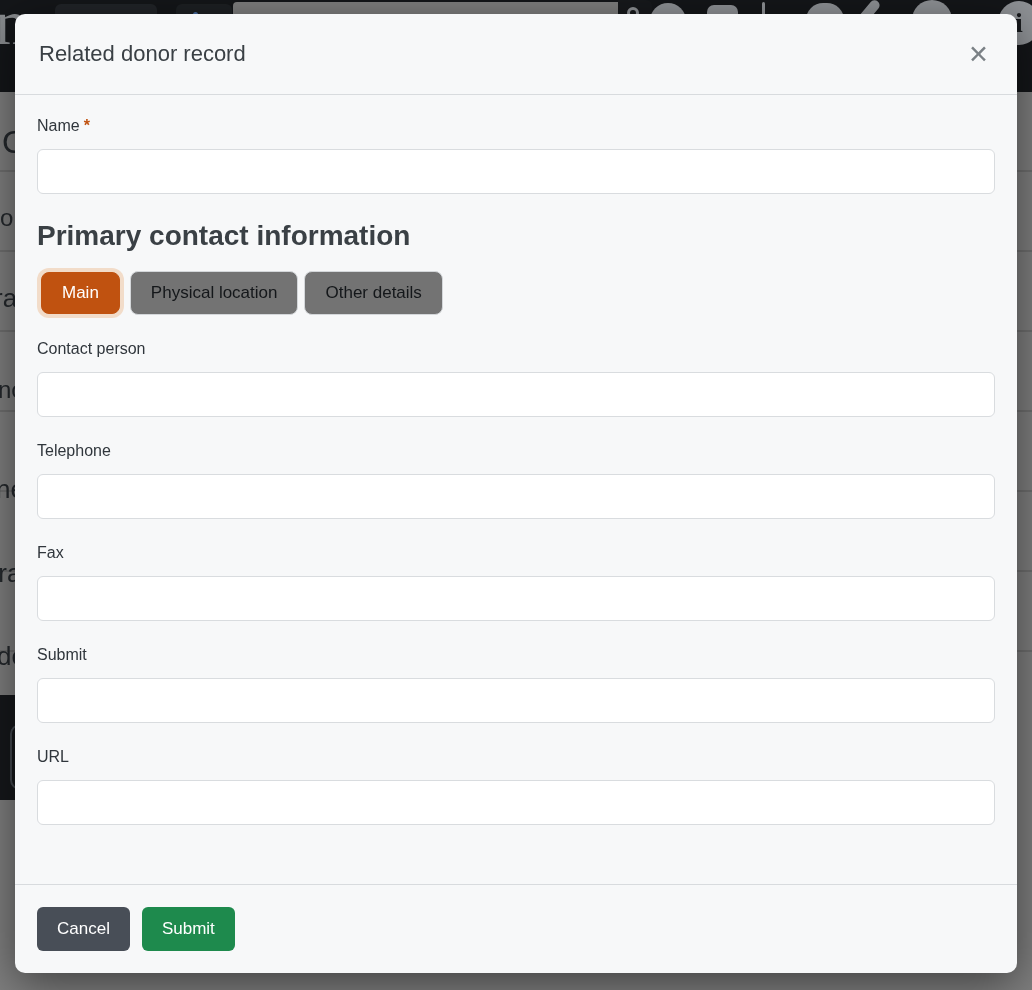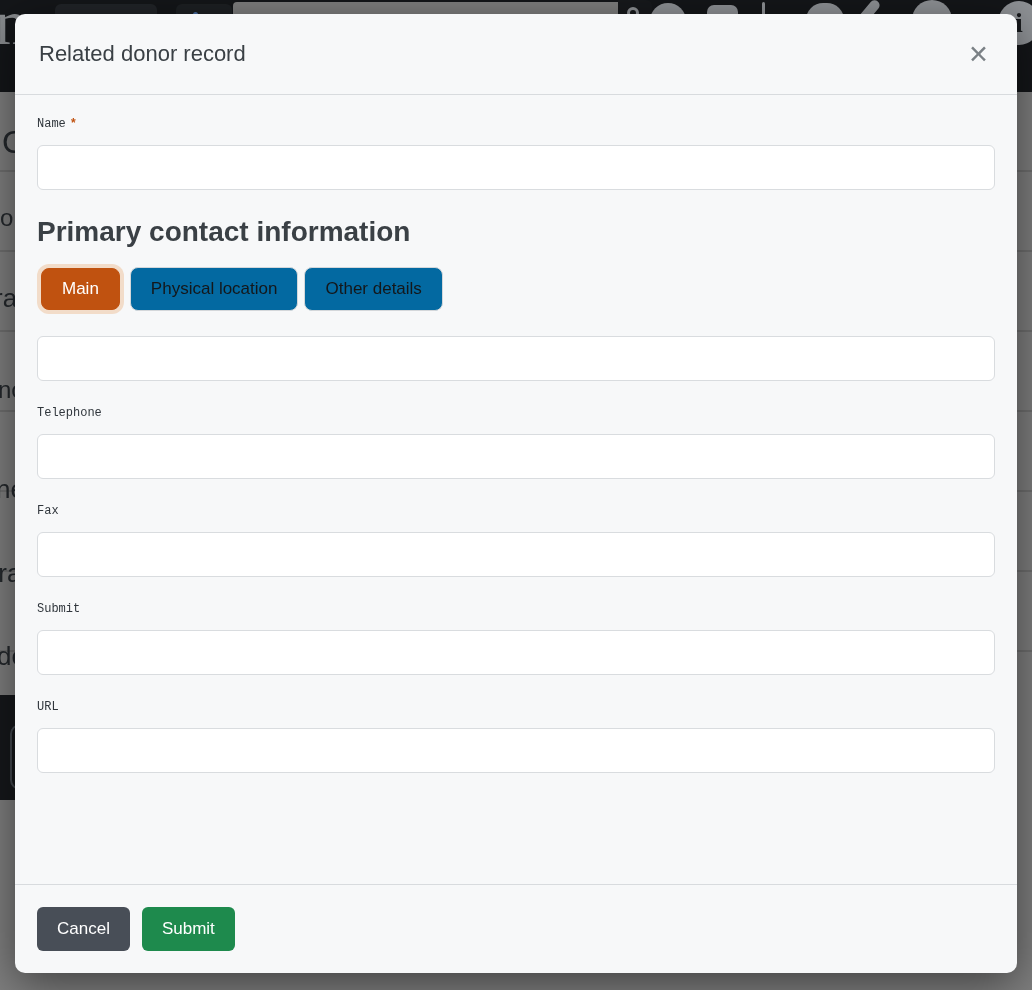--- a/index.html
+++ b/index.html
@@ -35,28 +35,28 @@
   .modal { position:absolute; left:15px; top:14px; width:1002px; height:959px;
            background:#f7f8f9; border-radius:10px; box-shadow:0 10px 45px rgba(0,0,0,.5);
            display:flex; flex-direction:column; }
   .modal-header { height:81px; flex:0 0 81px; display:flex; align-items:center;
                   padding:0 24px; border-bottom:1px solid #d8dbde; }
   .modal-title { font-size:22px; color:#3a4045; flex:1; }
   .close-btn { font-size:25px; color:#7a8085; background:none; border:none; cursor:pointer;
                line-height:1; padding:4px; font-family:"Liberation Sans", sans-serif; }
   .modal-body { flex:1; padding:22px 22px 0 22px; overflow:hidden; }
   .field { margin-bottom:25px; }
-  .field label { display:block; font-size:12px; color:#30363c; margin-bottom:14px;font-family:Liberation Mono, monospace; }
+  .field label { display:block; font-size:16px; color:#30363c; margin-bottom:14px; }
   .req { color:#c05210; font-weight:bold; margin-left:4px; }
   .field input { width:100%; height:45px; background:#fff; border:1px solid #d9dcdf;
                  border-radius:6px; padding:0 12px; font-size:16px; color:#30363c;
                  font-family:"Liberation Sans", sans-serif; }
   .section-heading { font-size:28px; color:#3a4045; margin:26px 0 18px 0; font-weight:bold; }
   .tabs { display:flex; gap:6px; margin-bottom:24px; align-items:center; height:46px; }
-  .tab-btn { height:44px; padding:0 20px; background:#0369a1; border:1px solid #d4d7da;
+  .tab-btn { height:44px; padding:0 20px; background:#737373; border:1px solid #d4d7da;
              border-radius:8px; font-size:17px; color:#14171a; cursor:pointer;
              font-family:"Liberation Sans", sans-serif; }
   .tab-btn.active { background:#c05210; border-color:#c05210; color:#fff; height:42px;
                     box-shadow:0 0 0 4px #f2dcc9; margin:0 4px; }
   .modal-footer { flex:0 0 89px; border-top:1px solid #d8dbde; display:flex;
                   align-items:center; gap:12px; padding:0 22px; }
   .btn { height:44px; padding:0 20px; border:none; border-radius:6px; font-size:17px;
          color:#fff; cursor:pointer; font-family:"Liberation Sans", sans-serif; }
   .btn-cancel { background:#484e57; }
   .btn-submit { background:#1e8a4d; }
@@ -117,20 +117,21 @@
 
     <h2 class="section-heading">Primary contact information</h2>
 
     <div class="tabs">
       <button class="tab-btn active">Main</button>
       <button class="tab-btn">Physical location</button>
       <button class="tab-btn">Other details</button>
     </div>
 
     <div class="field">
+      <label>Contact person</label>
       <input type="text" value="" style="">
     </div>
 
     <div class="field">
       <label>Telephone</label>
       <input type="text" value="" style="">
     </div>
 
     <div class="field">
       <label>Fax</label>

